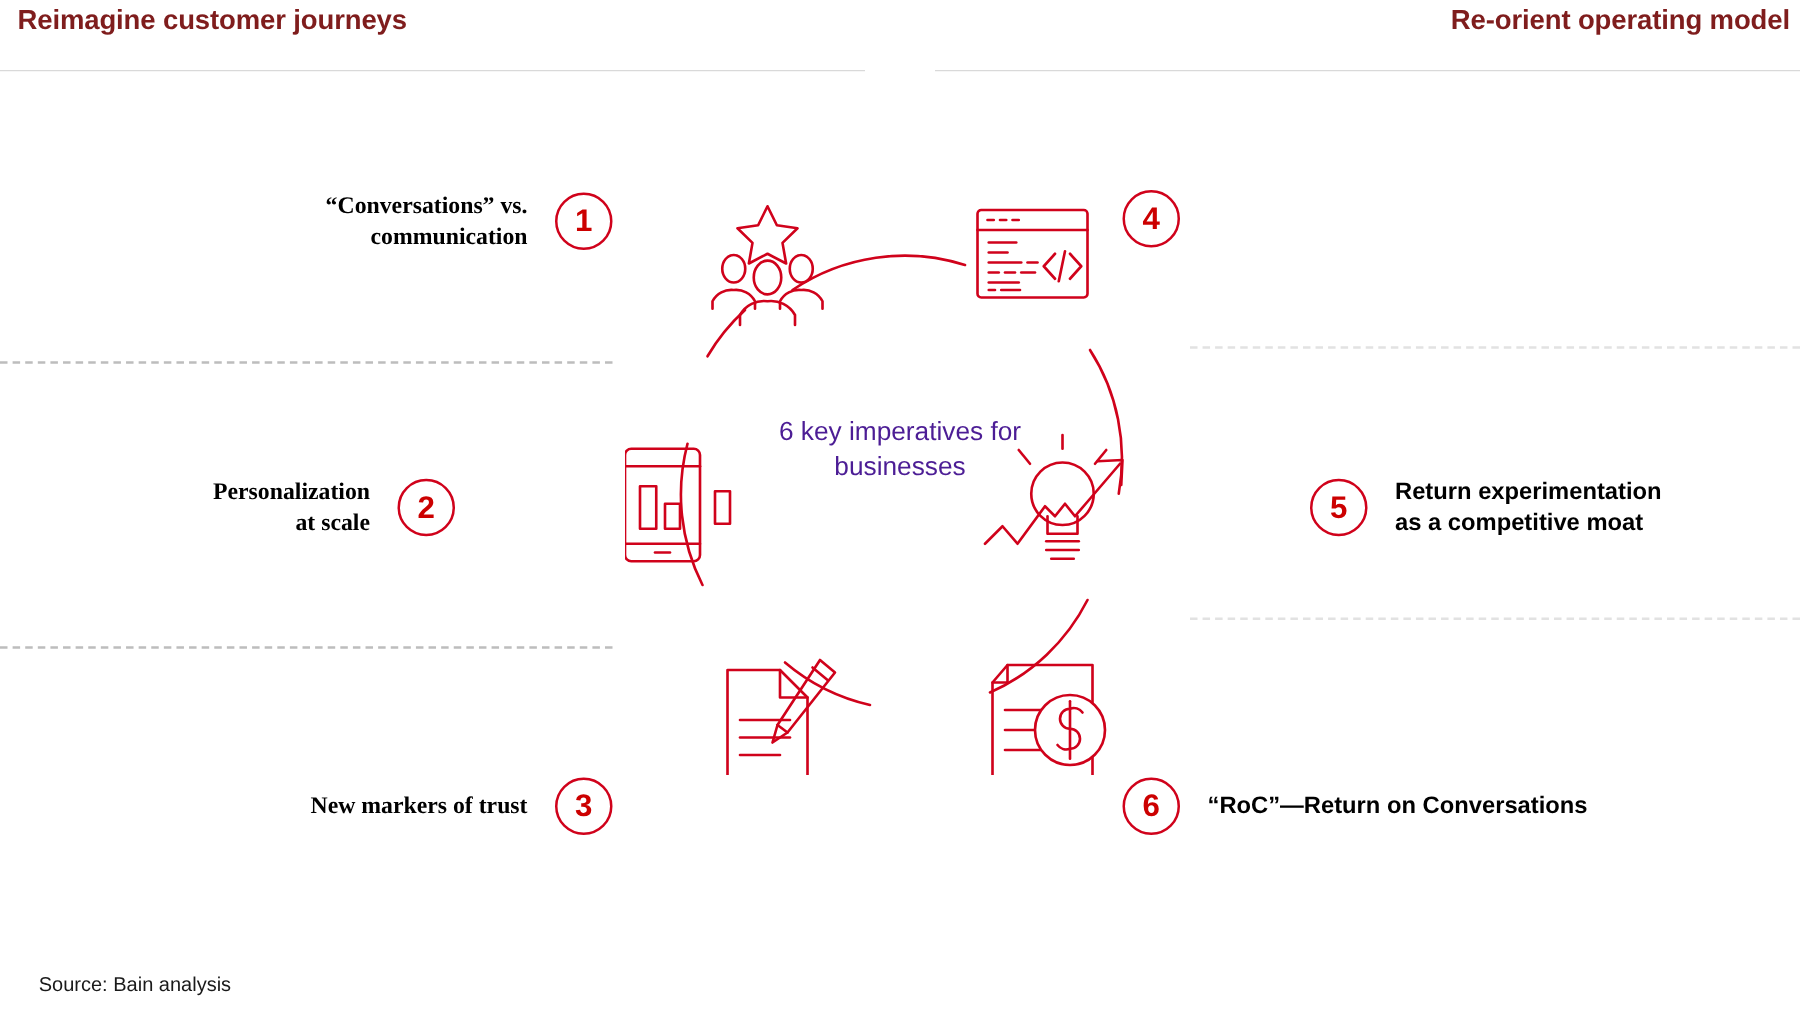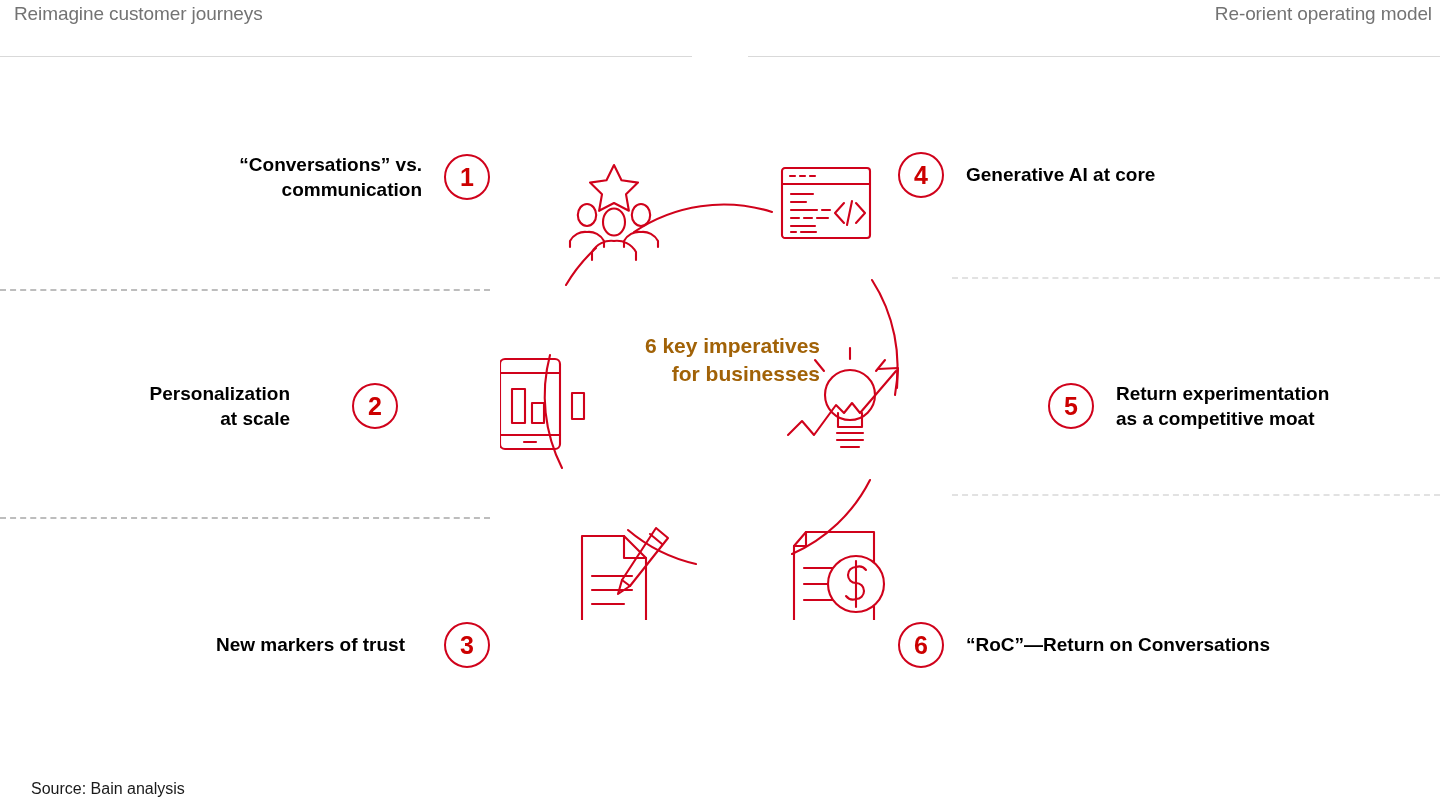--- a/index.html
+++ b/index.html
@@ -13,24 +13,24 @@
     position: relative;
     overflow: hidden;
     font-family: "Liberation Sans", sans-serif;
     color: #000000;
   }
 
   
   .hdr {
     position: absolute;
     top: 3px;
-    font-size: 19px;
-    font-weight: normal;
+    font-size: 22px;
+    font-weight: bold;
     letter-spacing: -0.1px;
-    color: #737373;
+    color: #7f1d1d;
     white-space: nowrap;
   }
   .hdr-left  { left: 14px; }
   .hdr-right { right: 8px; }
 
   .hdr-rule {
     position: absolute;
     top: 56px;
     height: 1px;
     background: #d9d9d9;
@@ -58,25 +58,25 @@
     height: 470px;
   }
   .ring-svg { display: block; width: 440px; height: 470px; }
 
   
   .center-text {
     position: absolute;
     left: 620px;
     top: 332px;
     width: 200px;
-    text-align: right;
+    text-align: center;
     font-size: 21px;
-    font-weight: bold;
+    font-weight: normal;
     line-height: 1.32;
-    color: #a16207;
+    color: #4c1d95;
   }
 
   
   .item {
     position: absolute;
     display: flex;
     align-items: center;
   }
   .item.left  { flex-direction: row; justify-content: flex-end; }
   .item.right { flex-direction: row; justify-content: flex-start; }
@@ -96,27 +96,27 @@
     box-sizing: border-box;
     line-height: 1;
   }
   .lbl {
     font-size: 19px;
     font-weight: bold;
     line-height: 1.33;
     color: #000;
     white-space: pre-line;
   }
-  .item.left  .lbl { text-align: right; margin-right: 22px; }
+  .item.left  .lbl { text-align: right; margin-right: 22px; font-family: Liberation Serif, serif; }
   .item.right .lbl { text-align: left;  margin-left: 22px; }
 
   
   .item-1 { right: 950px; top: 152px; }
-  .item-2 { right: 1042px; top: 381px; gap: 40px; }
-  .item-3 { right: 950px; top: 622px; gap: 17px; }
+  .item-2 { right: 1076px; top: 381px; }
+  .item-3 { right: 950px; top: 622px; }
   .item-4 { left: 898px;  top: 152px; }
   .item-5 { left: 1048px; top: 381px; }
   .item-6 { left: 898px;  top: 622px; }
 
   
   .source {
     position: absolute;
     left: 8px;
     bottom: 12px;
     font-size: 16px;
@@ -256,21 +256,20 @@
   <div class="bubble">2</div>
 </div>
 
 <div class="item left item-3">
   <div class="lbl">New markers of trust</div>
   <div class="bubble">3</div>
 </div>
 
 <div class="item right item-4">
   <div class="bubble">4</div>
-  <div class="lbl">Generative AI at core</div>
 </div>
 
 <div class="item right item-5">
   <div class="bubble">5</div>
   <div class="lbl">Return experimentation
 as a competitive moat</div>
 </div>
 
 <div class="item right item-6">
   <div class="bubble">6</div>

